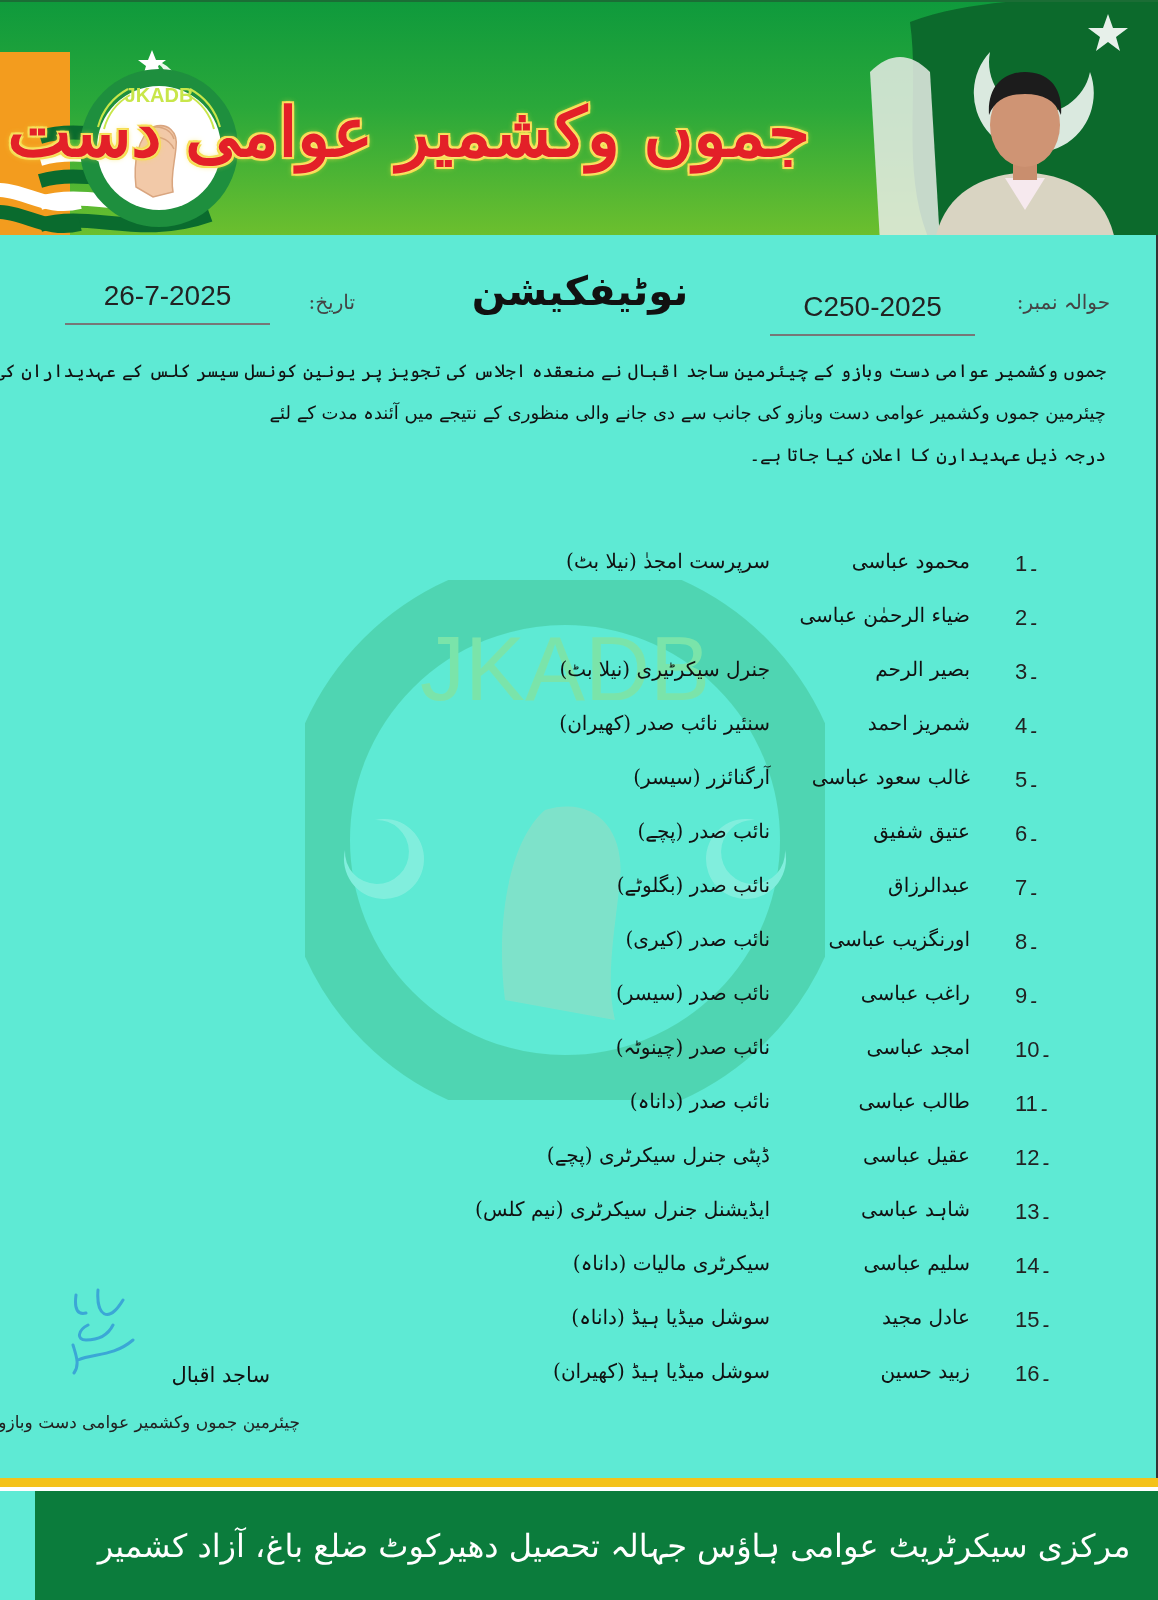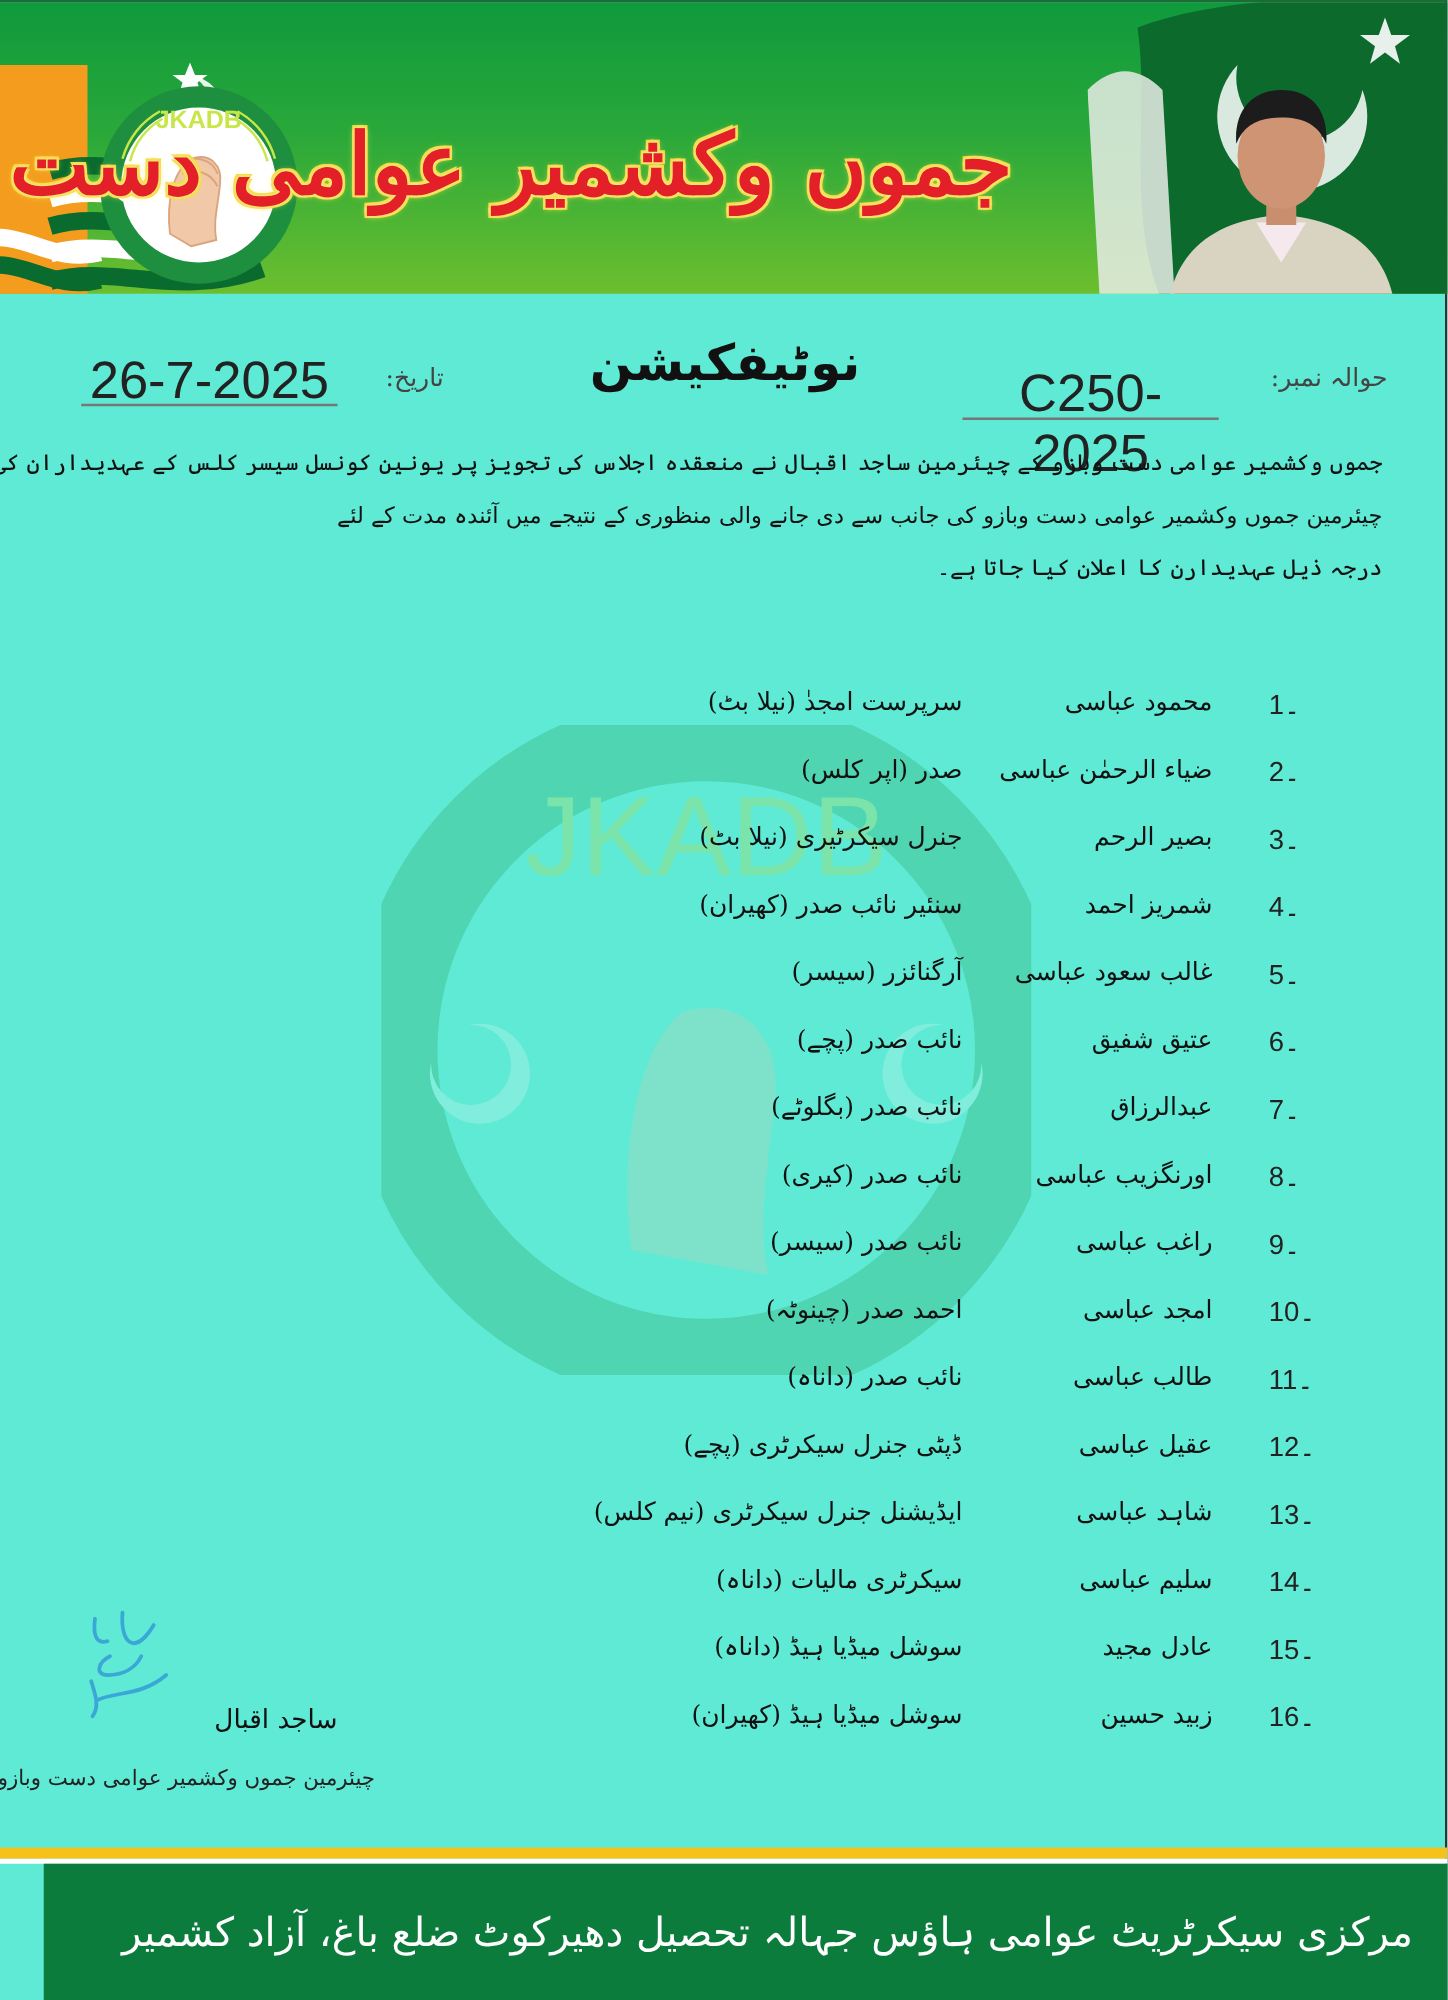--- a/index.html
+++ b/index.html
@@ -30,21 +30,21 @@
   .heading {
     position: absolute; left: 440px; top: 268px; width: 280px; text-align: center;
     direction: rtl; font-family: "DejaVu Sans", sans-serif; font-weight: bold; font-size: 40px; color: #111;
   }
   .ref-label, .date-label {
     position: absolute; direction: rtl; font-family: "DejaVu Serif", serif; font-size: 20px; color: #444;
   }
   .ref-label { left: 990px; top: 290px; width: 120px; }
   .date-label { left: 275px; top: 290px; width: 80px; }
   .ref-value, .date-value {
-    position: absolute; font-family: "Liberation Sans", sans-serif; font-size: 42px; color: #222;
+    position: absolute; font-family: "Liberation Sans", sans-serif; font-size: 28px; color: #222;
     border-bottom: 2px solid #777; text-align: center;
   }
   .ref-value { left: 770px; top: 291px; width: 205px; height: 45px; }
   .date-value { left: 65px; top: 280px; width: 205px; height: 45px; }
 
   
   .intro {
     position: absolute; right: 50px; top: 350px; width: 1060px;
     direction: rtl; text-align: right;
     font-family: "DejaVu Serif", serif; font-size: 18px; line-height: 42px; color: #111;
@@ -172,21 +172,20 @@
 
   <div class="list">
     <div class="row" style="top:0px">
       <span class="num">1۔</span>
       <span class="name">محمود عباسی</span>
       <span class="role">سرپرست امجدٰ (نیلا بٹ)</span>
     </div>
     <div class="row" style="top:54px">
       <span class="num">2۔</span>
       <span class="name">ضیاء الرحمٰن عباسی</span>
-      <span class="role">صدر (اپر کلس)</span>
     </div>
     <div class="row" style="top:108px">
       <span class="num">3۔</span>
       <span class="name">بصیر الرحم</span>
       <span class="role">جنرل سیکرٹیری (نیلا بٹ)</span>
     </div>
     <div class="row" style="top:162px">
       <span class="num">4۔</span>
       <span class="name">شمریز احمد</span>
       <span class="role">سنئیر نائب صدر (کھیران)</span>
@@ -212,21 +211,21 @@
       <span class="role">نائب صدر (کیری)</span>
     </div>
     <div class="row" style="top:432px">
       <span class="num">9۔</span>
       <span class="name">راغب عباسی</span>
       <span class="role">نائب صدر (سیسر)</span>
     </div>
     <div class="row" style="top:486px">
       <span class="num">10۔</span>
       <span class="name">امجد عباسی</span>
-      <span class="role">احمد صدر (چینوٹہ)</span>
+      <span class="role">نائب صدر (چینوٹہ)</span>
     </div>
     <div class="row" style="top:540px">
       <span class="num">11۔</span>
       <span class="name">طالب عباسی</span>
       <span class="role">نائب صدر (داناہ)</span>
     </div>
     <div class="row" style="top:594px">
       <span class="num">12۔</span>
       <span class="name">عقیل عباسی</span>
       <span class="role">ڈپٹی جنرل سیکرٹری (پچے)</span>

